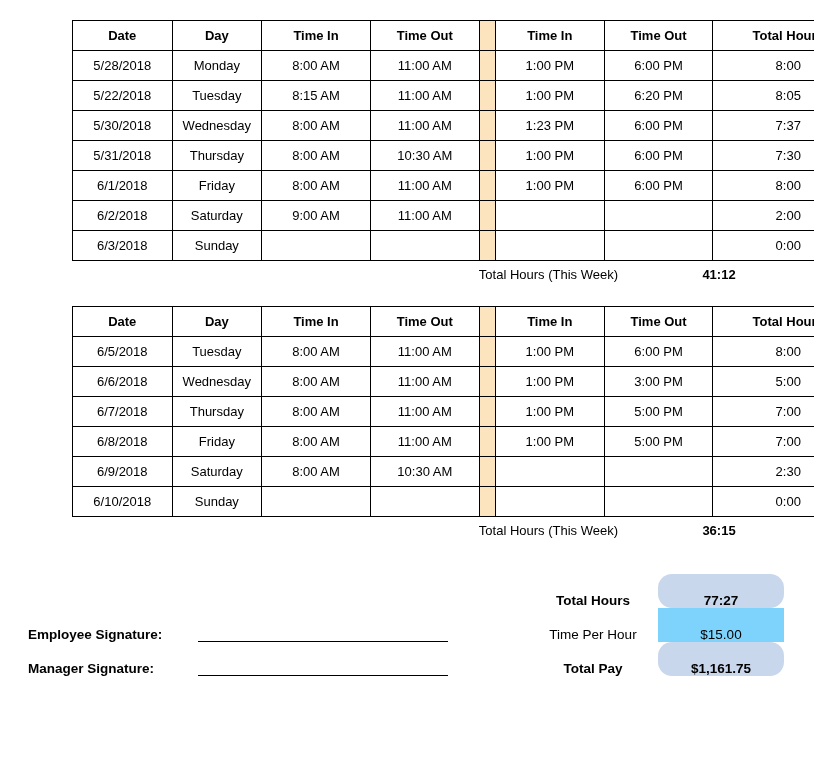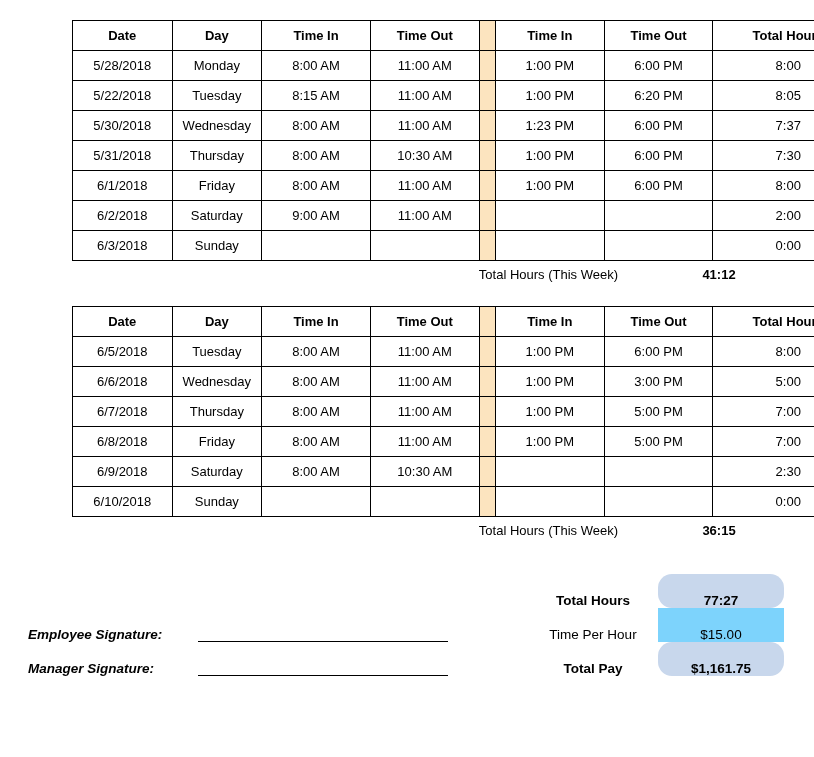--- a/index.html
+++ b/index.html
@@ -51,21 +51,21 @@
 
   .summary-area {
     width: 756px;
     margin-top: 36px;
   }
   .summary-area table {
     border-collapse: collapse;
     width: 100%;
   }
   .summary-area td { height: 34px; vertical-align: bottom; padding: 0; font-size: 13.5px;}
-  .sig-label { font-weight: bold; white-space: nowrap; padding-right:6px; width:170px;font-style:italic;}
+  .sig-label { font-weight: bold; white-space: nowrap; padding-right:6px; width:170px;}
   .sig-line-cell { width:270px; }
   .sig-line { border-bottom: 1.5px solid #000; height: 0; width: 250px; }
   .spacer-col { width:60px; }
   .sum-label { text-align: center; width:130px; }
   .sum-label.bold { font-weight: bold; }
   .sum-value { text-align: center; width:126px; }
   .bg-blue { background:#c8d7ec;border-radius:14px; }
   .bg-tan  { background:#7dd3fc; }
   .bold    { font-weight:bold; }
 </style>

